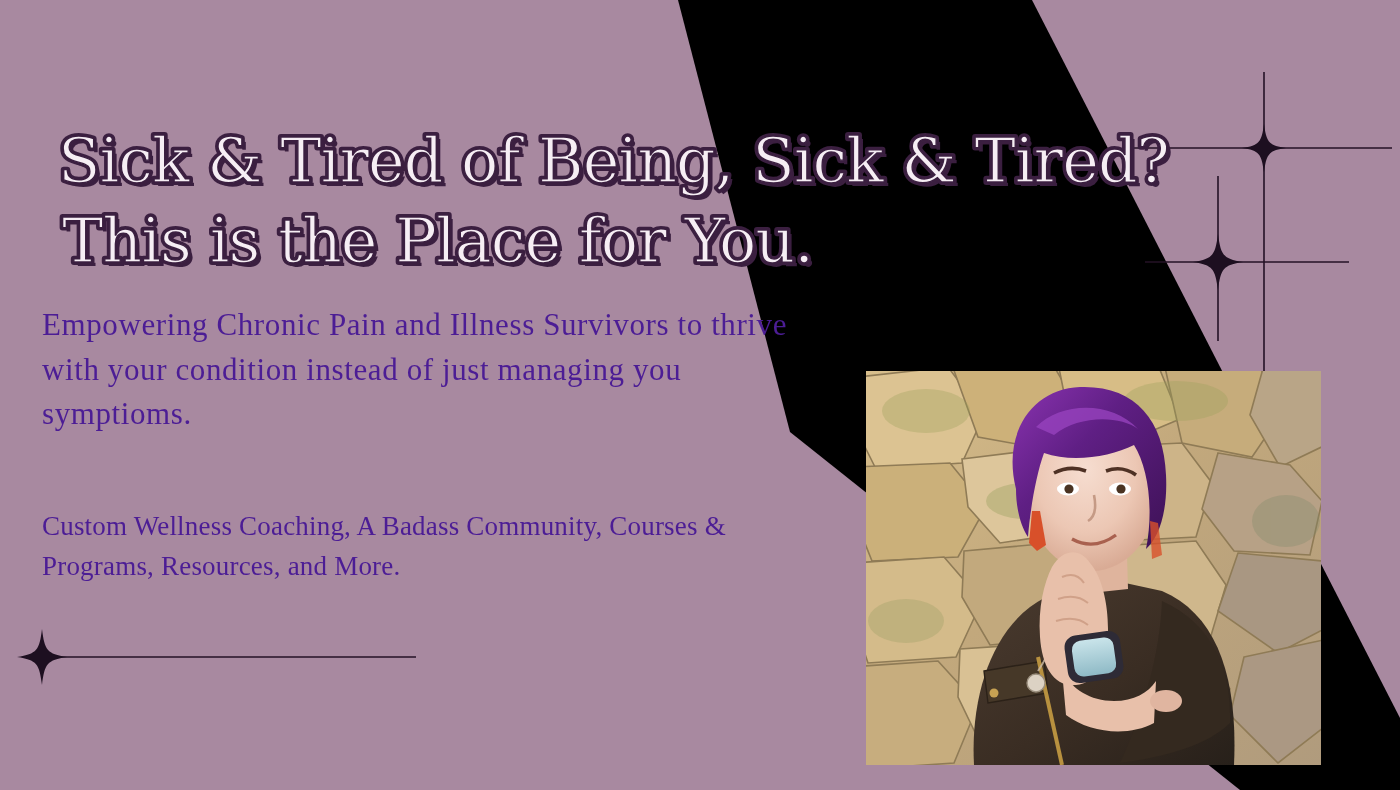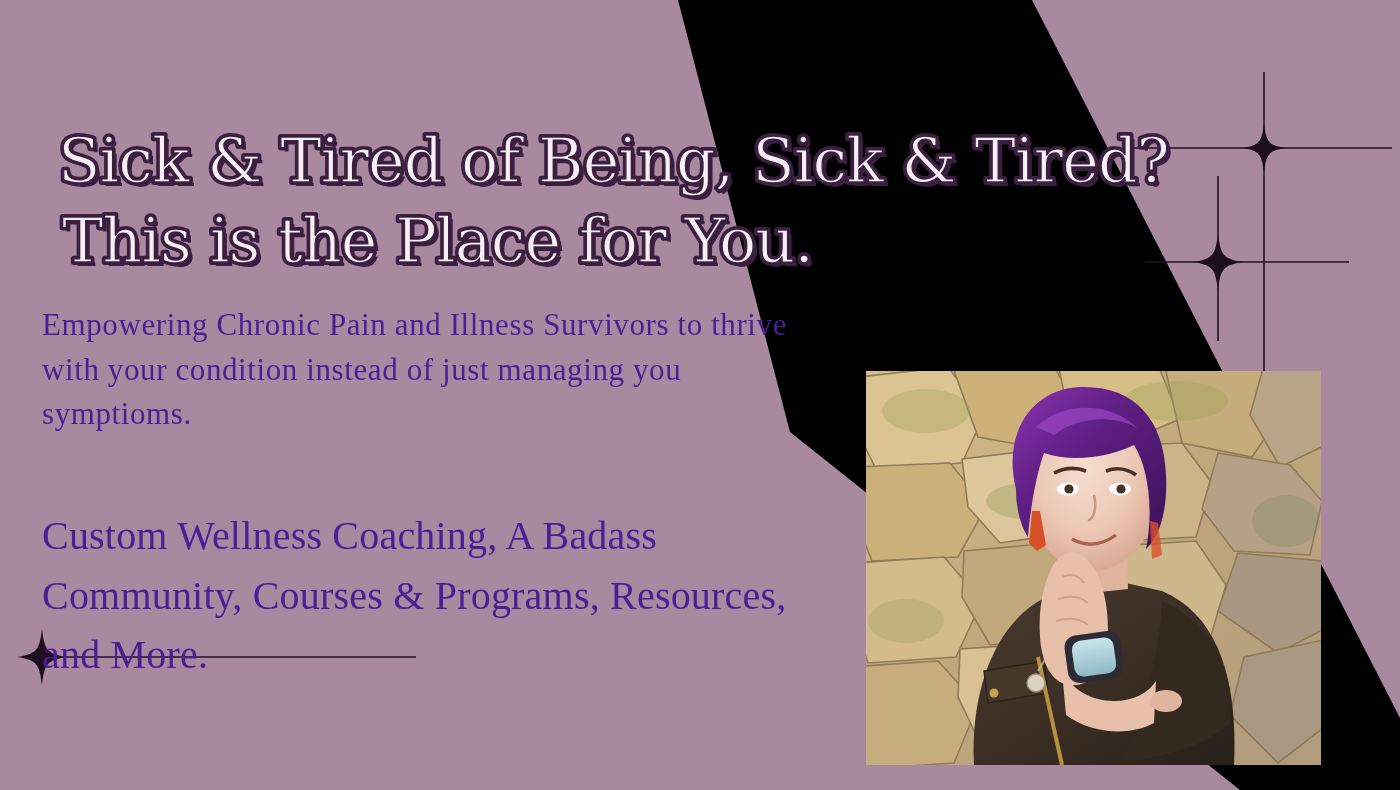--- a/index.html
+++ b/index.html
@@ -57,21 +57,21 @@
   #para1{
     left:42px; top:303px;
     width:790px;
     font-size:31px;
     line-height:1.44;
     letter-spacing:0.6px;
   }
   #para2{
     left:42px; top:506px;
     width:760px;
-    font-size:40px;
+    font-size:27px;
     line-height:1.49;
     letter-spacing:0.2px;
   }
 
   
   .decor{
     position:absolute;left:0;top:0;
     width:1400px;height:790px;
     pointer-events:none;
     z-index:4;

